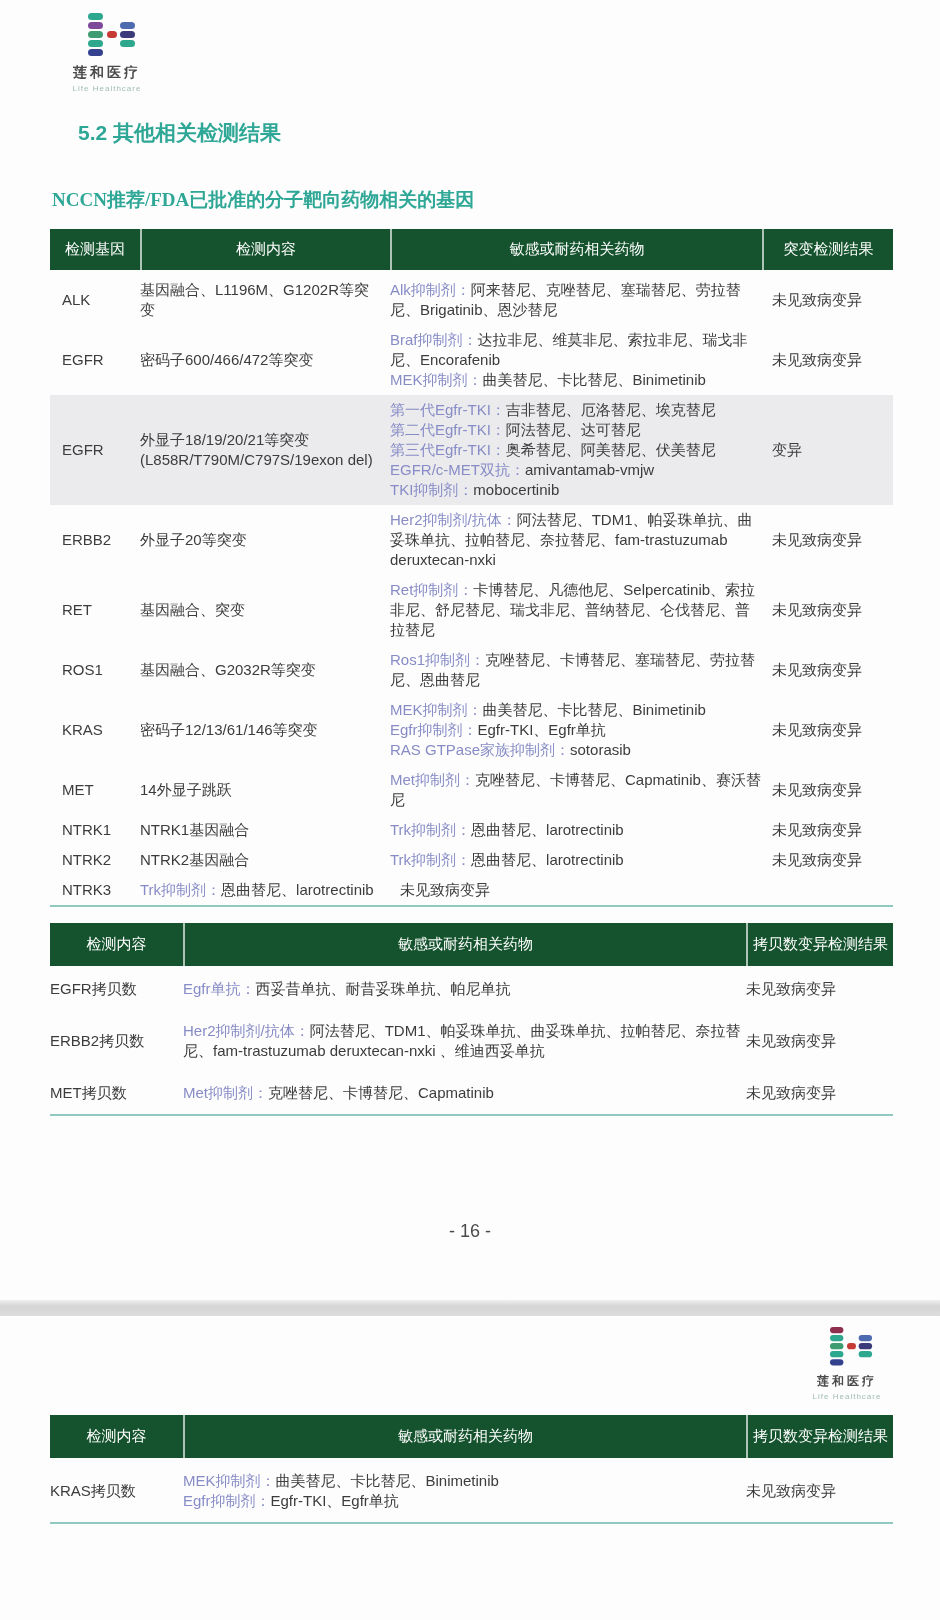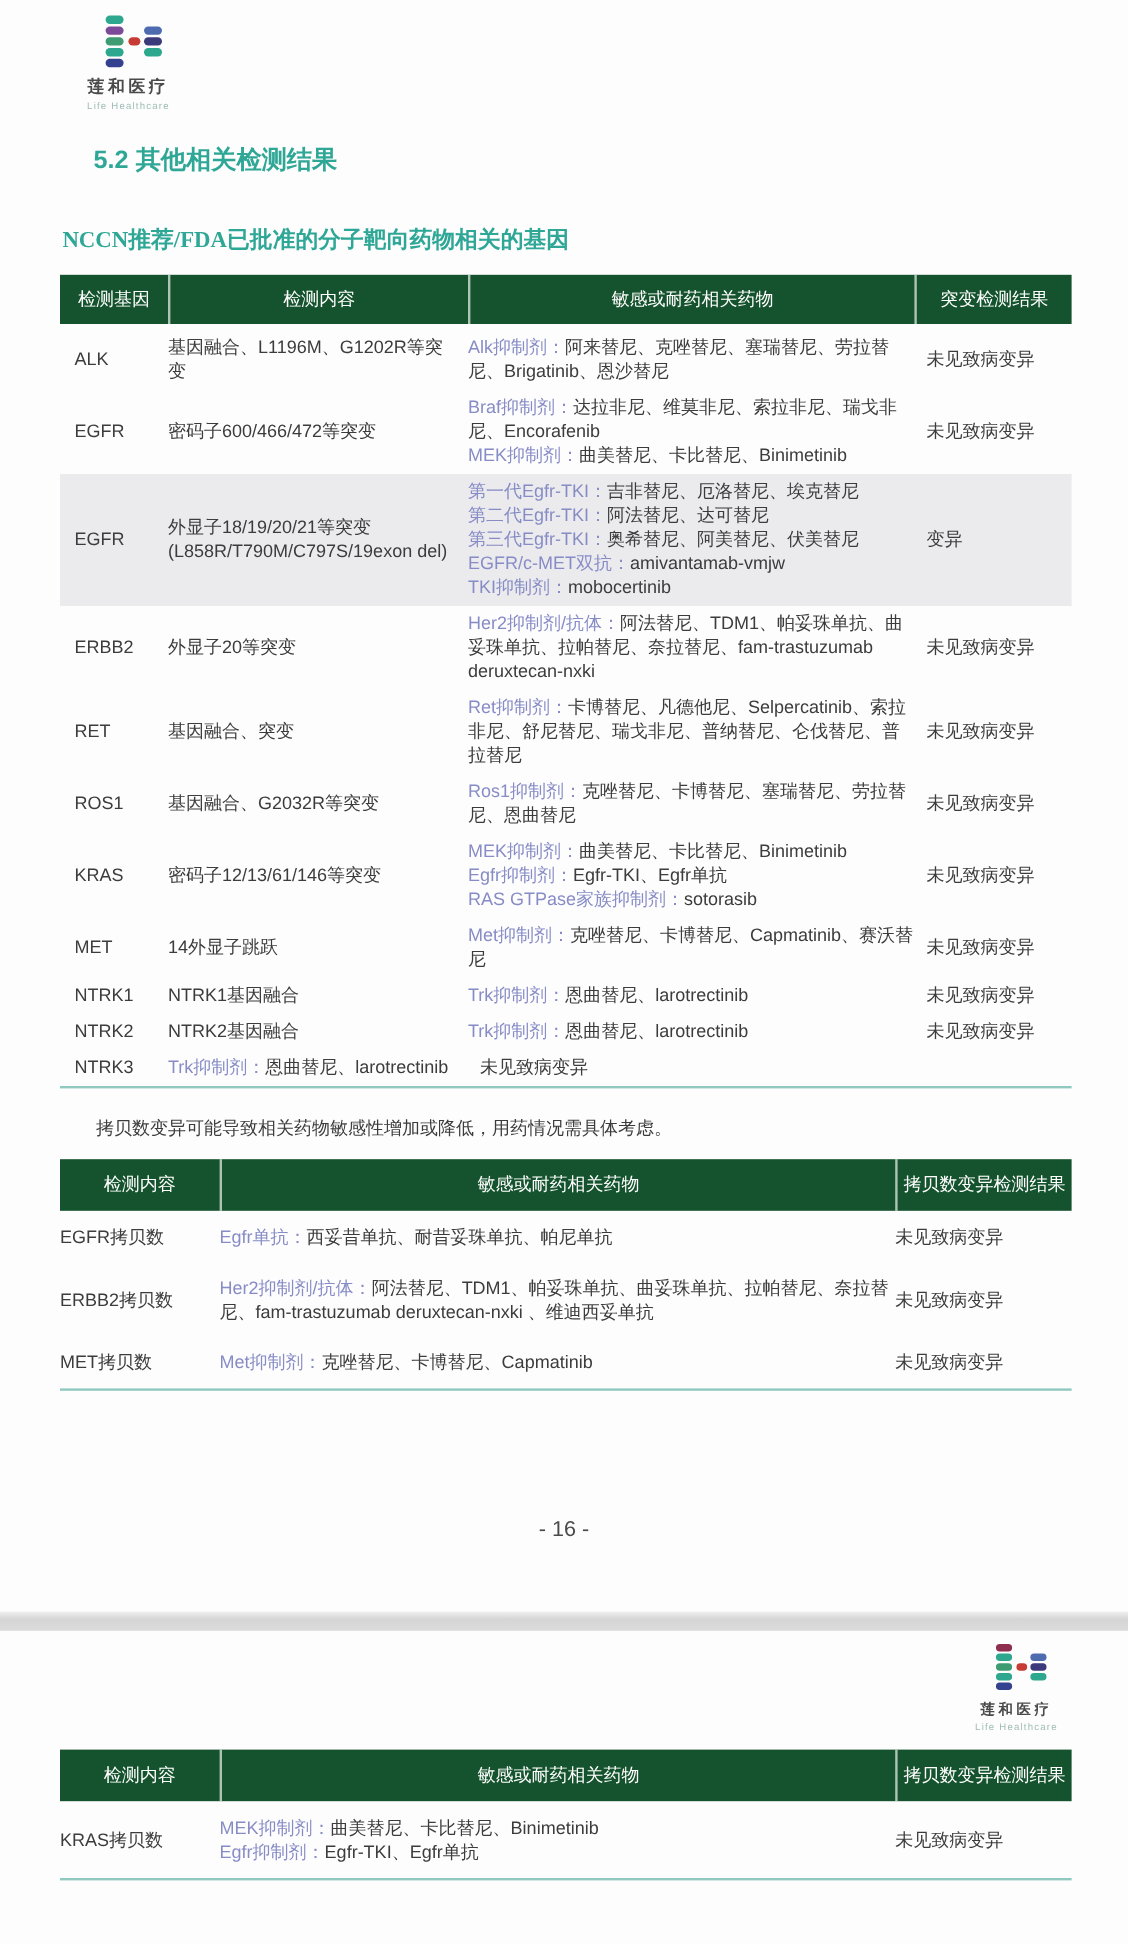--- a/index.html
+++ b/index.html
@@ -181,21 +181,20 @@
 
     <div class="tr">
       <div class="td cell-gene">NTRK3</div>
       <div class="td cell-drugs">
         <div class="drug-line"><span class="dlabel">Trk抑制剂：</span><span>恩曲替尼、larotrectinib</span></div>
       </div>
       <div class="td cell-result">未见致病变异</div>
     </div>
   </div>
 
-  <div class="cnv-note">拷贝数变异可能导致相关药物敏感性增加或降低，用药情况需具体考虑。</div>
 
   <div class="tbl t2 tbl-end">
     <div class="tr thead">
       <div class="th">检测内容</div>
       <div class="th">敏感或耐药相关药物</div>
       <div class="th">拷贝数变异检测结果</div>
     </div>
 
     <div class="tr">
       <div class="td cell-gene">EGFR拷贝数</div>

